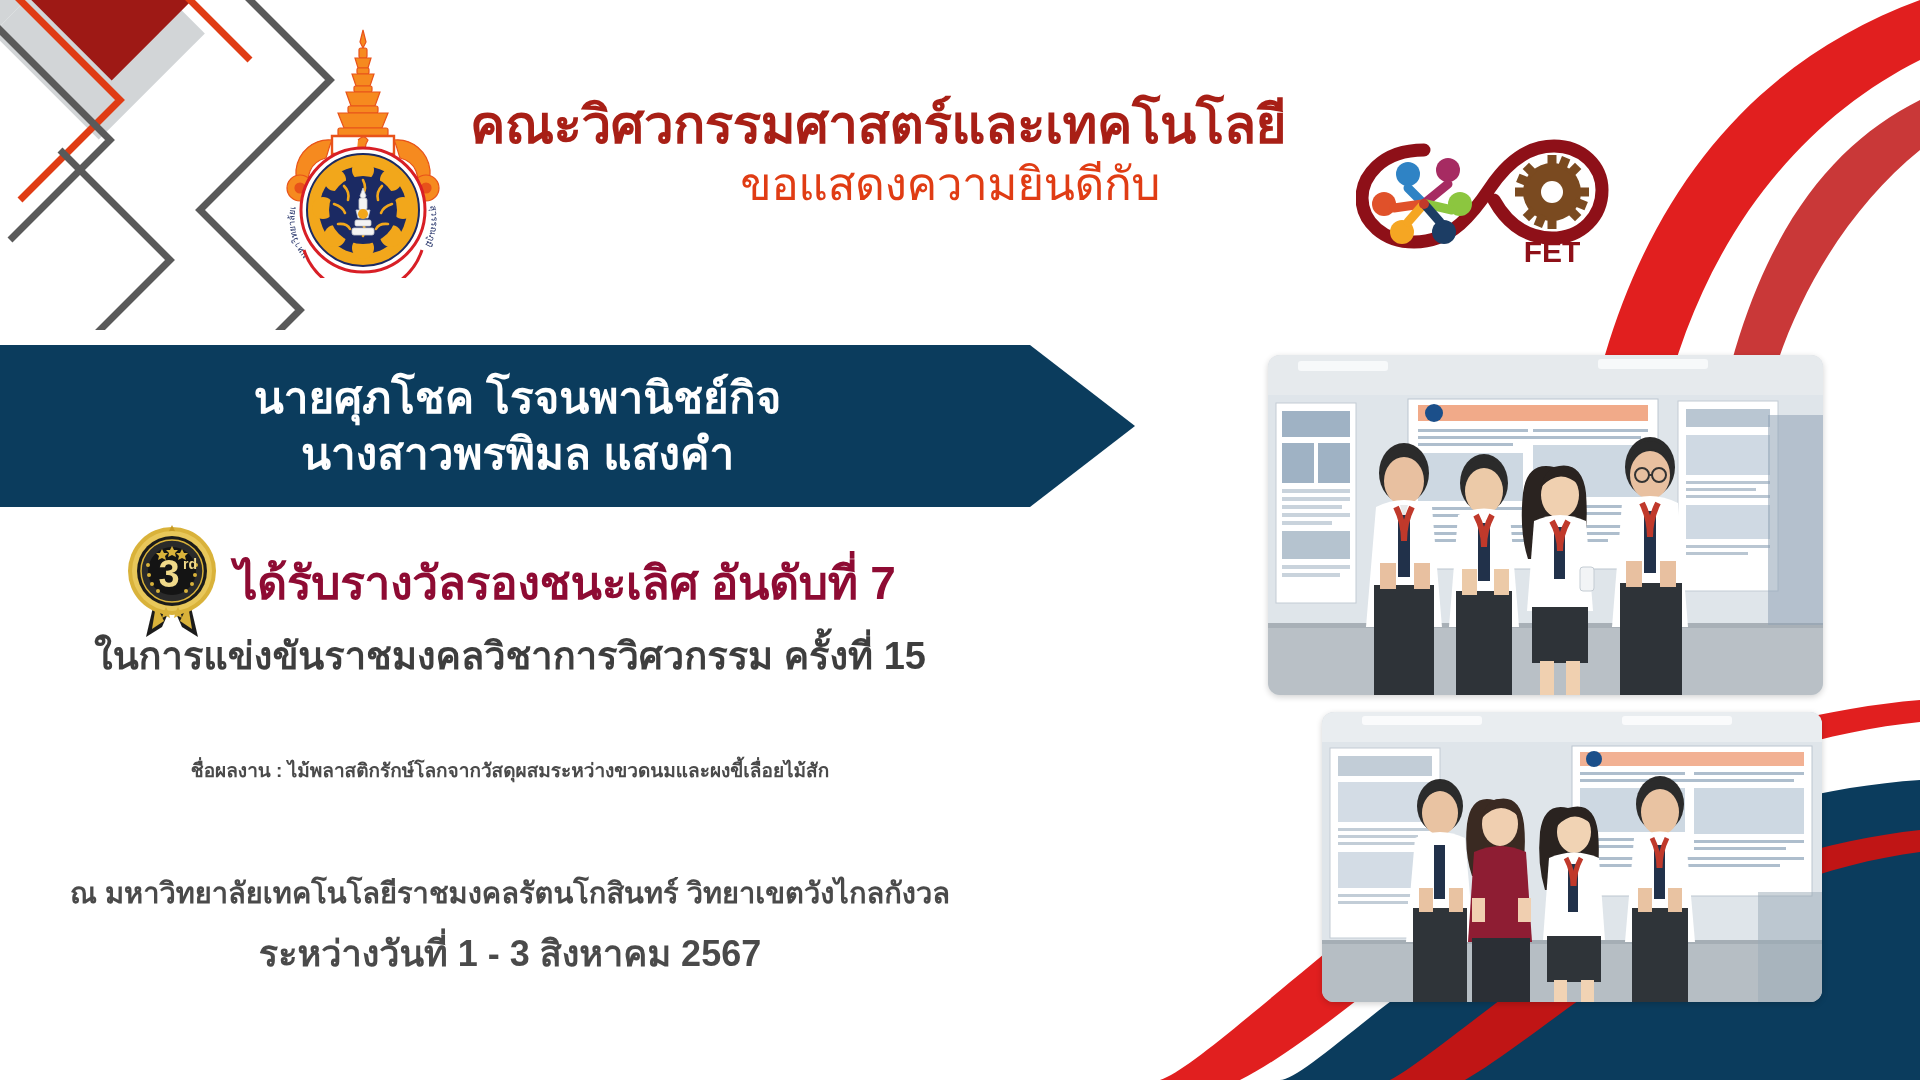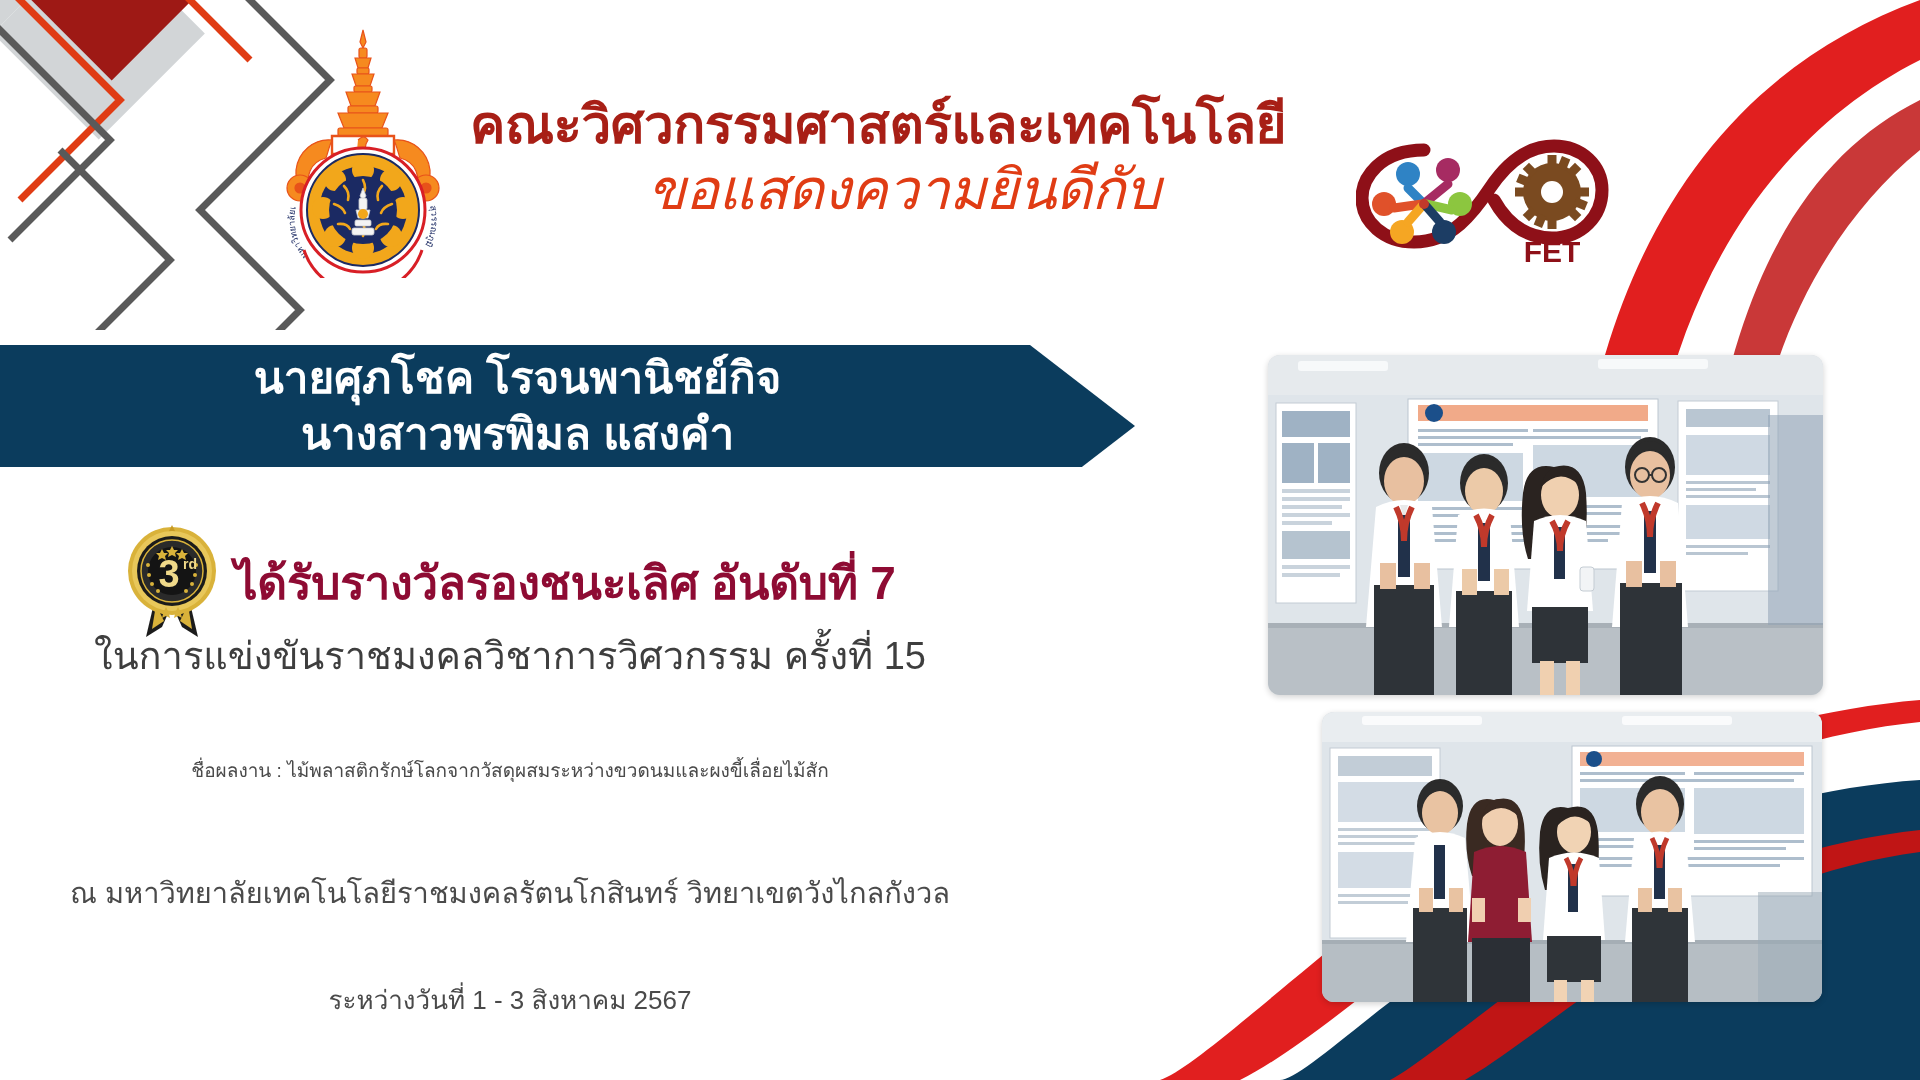--- a/index.html
+++ b/index.html
@@ -20,28 +20,28 @@
   .swoosh-bottom { position:absolute; right:0; bottom:0; width:1300px; height:420px; pointer-events:none; }
 
   
   .seal { position:absolute; left:258px; top:28px; width:210px; height:250px; }
   .head-text { position:absolute; left:470px; top:95px; width:690px; text-align:right; }
   .head-line1 {
     font-size:53px; font-weight:bold; color:#a81f16; letter-spacing:-0.5px;
     line-height:1.12; white-space:nowrap;
   }
   .head-line2 {
-    font-size:56px; font-weight:500; color:#e03c14; letter-spacing:-0.5px;
-    line-height:1.15; margin-top:4px; white-space:nowrap;font-style:italic;
+    font-size:46px; font-weight:500; color:#e03c14; letter-spacing:-0.5px;
+    line-height:1.15; margin-top:4px; white-space:nowrap;
   }
   .fet-logo { position:absolute; left:1356px; top:130px; width:260px; height:140px; }
 
   
   .name-banner {
-    position:absolute; left:0; top:345px; width:1135px; height:122px;
+    position:absolute; left:0; top:345px; width:1135px; height:162px;
     background:#0b3c5d;
     clip-path: polygon(0 0, 1030px 0, 1135px 81px, 1030px 162px, 0 162px);
     display:flex; flex-direction:column; align-items:center; justify-content:center;
   }
   .name-line {
     color:#ffffff; font-size:44px; font-weight:bold; line-height:1.28;
     letter-spacing:0px; white-space:nowrap;
     transform:translateX(-50px);
   }
 
@@ -52,28 +52,28 @@
   }
   .medal { width:96px; height:115px; flex:0 0 auto; }
   .award-text {
     font-size:46px; font-weight:bold; color:#8e0b33; white-space:nowrap;
     letter-spacing:-0.3px;
   }
 
   
   .detail {
     position:absolute; left:0; width:1020px; text-align:center;
-    color:#4a4a4a; white-space:nowrap;
+    color:#4a4a4a; white-space:nowrap;font-weight:bold;
   }
   .d-comp  { top:625px; font-size:38px; color:#3e3e3e; }
   .d-topic { top:700px; font-size:29px; }
   .d-work  { top:755px; font-size:19px; }
   .d-adv   { top:812px; font-size:31px; font-weight:bold; color:#113f5e; }
   .d-venue { top:870px; font-size:29px; }
-  .d-date  { top:979px; font-size:26px; }
+  .d-date  { top:925px; font-size:36px; }
 
   
   .photo {
     position:absolute; border-radius:12px; overflow:hidden;
     box-shadow:0 2px 6px rgba(0,0,0,.18);
   }
   .photo-top    { left:1268px; top:355px; width:555px; height:340px; }
   .photo-bottom { left:1322px; top:712px; width:500px; height:290px; }
   .photo svg { display:block; width:100%; height:100%; }
 </style>

